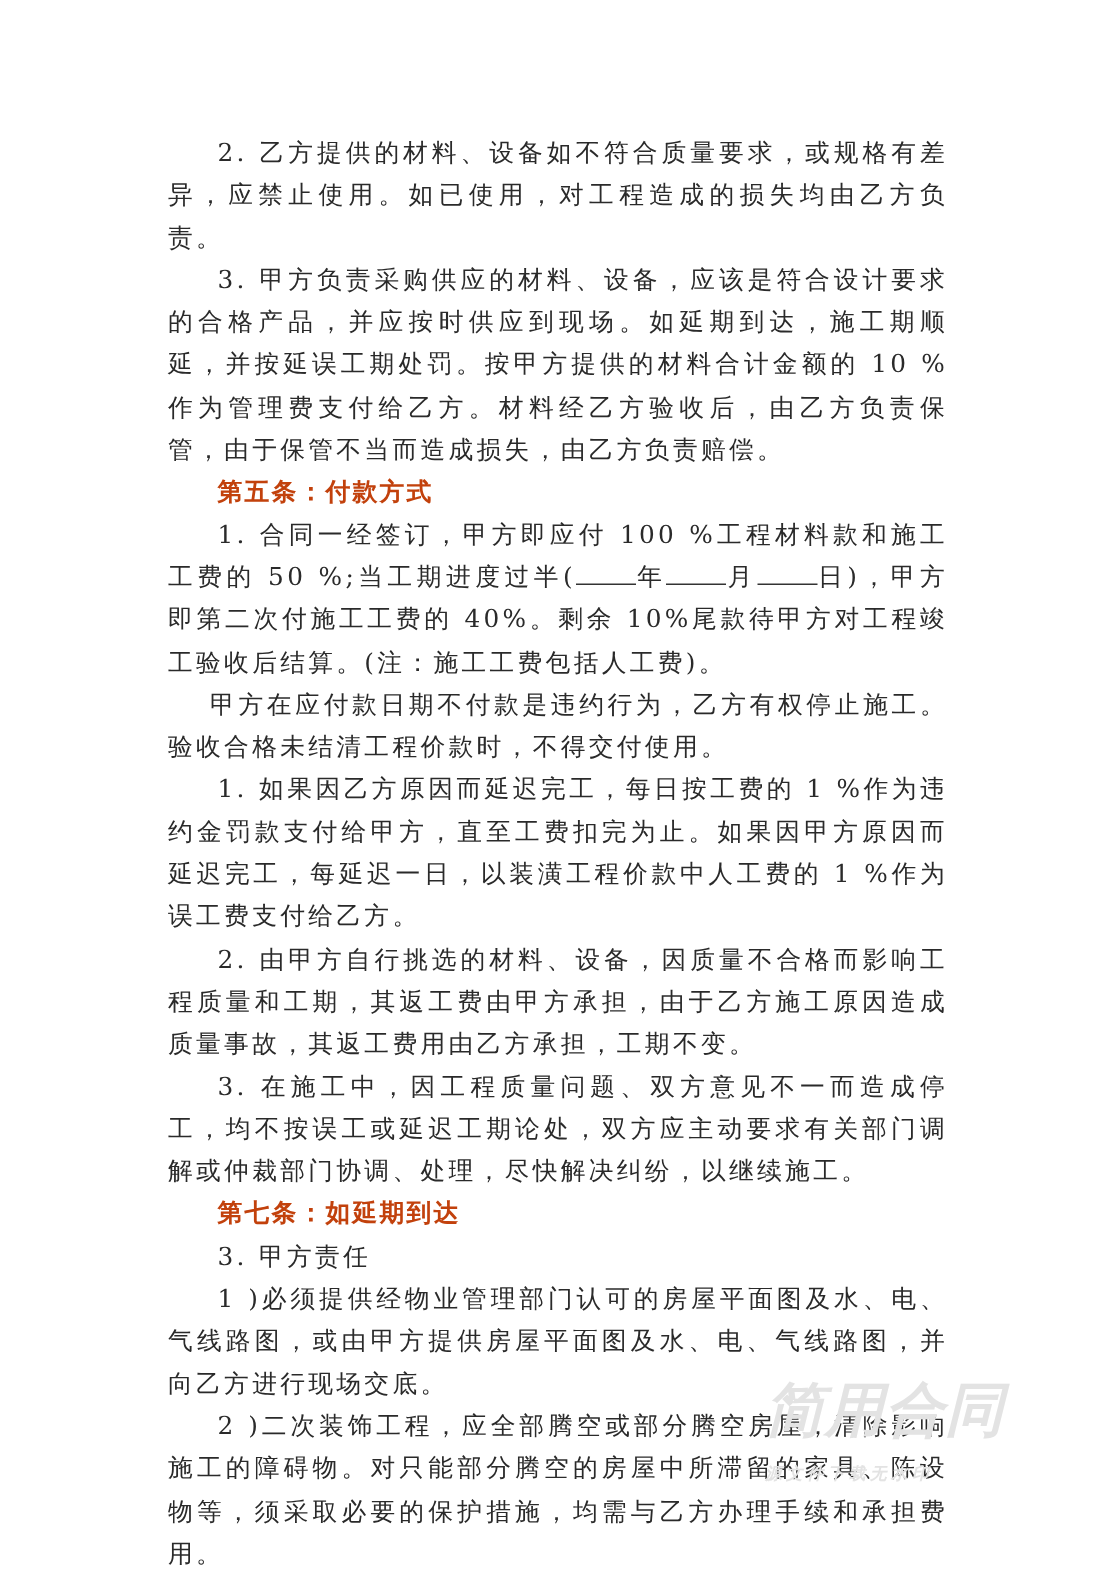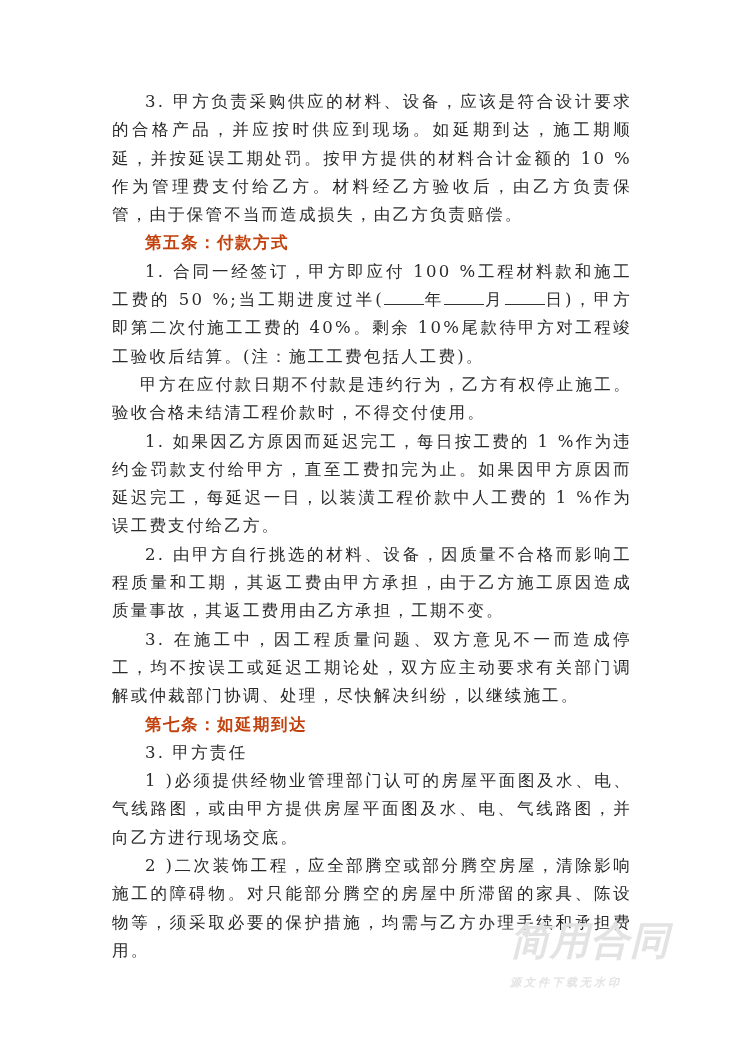--- a/index.html
+++ b/index.html
@@ -23,20 +23,21 @@
     font-style: italic; font-weight: bold; text-align: left;
   }
   .wm-title { font-size: 39px; letter-spacing: 1px; line-height: 46px; }
   .wm-sub { font-size: 11px; letter-spacing: 3px; line-height: 26px; margin-top: 6px; }
 </style>
 </head>
 <body>
 
 <div class="page">
   <div class="content">
+    <p class="p">2. 乙方提供的材料、设备如不符合质量要求，或规格有差异，应禁止使用。如已使用，对工程造成的损失均由乙方负责。</p>
     <p class="p">3. 甲方负责采购供应的材料、设备，应该是符合设计要求的合格产品，并应按时供应到现场。如延期到达，施工期顺延，并按延误工期处罚。按甲方提供的材料合计金额的 10 %作为管理费支付给乙方。材料经乙方验收后，由乙方负责保管，由于保管不当而造成损失，由乙方负责赔偿。</p>
     <p class="h">第五条：付款方式</p>
     <p class="p"><span>1. 合同一经签订，甲方即应付 100 %工程材料款和施工工费的 50 %;当工期进度过半(</span><span class="blank"></span><span>年</span><span class="blank"></span><span>月</span><span class="blank"></span><span>日)，甲方即第二次付施工工费的 40%。剩余 10%尾款待甲方对工程竣工验收后结算。(注：施工工费包括人工费)。</span></p>
     <p class="p small-indent">甲方在应付款日期不付款是违约行为，乙方有权停止施工。验收合格未结清工程价款时，不得交付使用。</p>
     <p class="p">1. 如果因乙方原因而延迟完工，每日按工费的 1 %作为违约金罚款支付给甲方，直至工费扣完为止。如果因甲方原因而延迟完工，每延迟一日，以装潢工程价款中人工费的 1 %作为误工费支付给乙方。</p>
     <p class="p">2. 由甲方自行挑选的材料、设备，因质量不合格而影响工程质量和工期，其返工费由甲方承担，由于乙方施工原因造成质量事故，其返工费用由乙方承担，工期不变。</p>
     <p class="p">3. 在施工中，因工程质量问题、双方意见不一而造成停工，均不按误工或延迟工期论处，双方应主动要求有关部门调解或仲裁部门协调、处理，尽快解决纠纷，以继续施工。</p>
     <p class="h">第七条：如延期到达</p>
     <p class="p">3. 甲方责任</p>
     <p class="p">1 )必须提供经物业管理部门认可的房屋平面图及水、电、气线路图，或由甲方提供房屋平面图及水、电、气线路图，并向乙方进行现场交底。</p>

